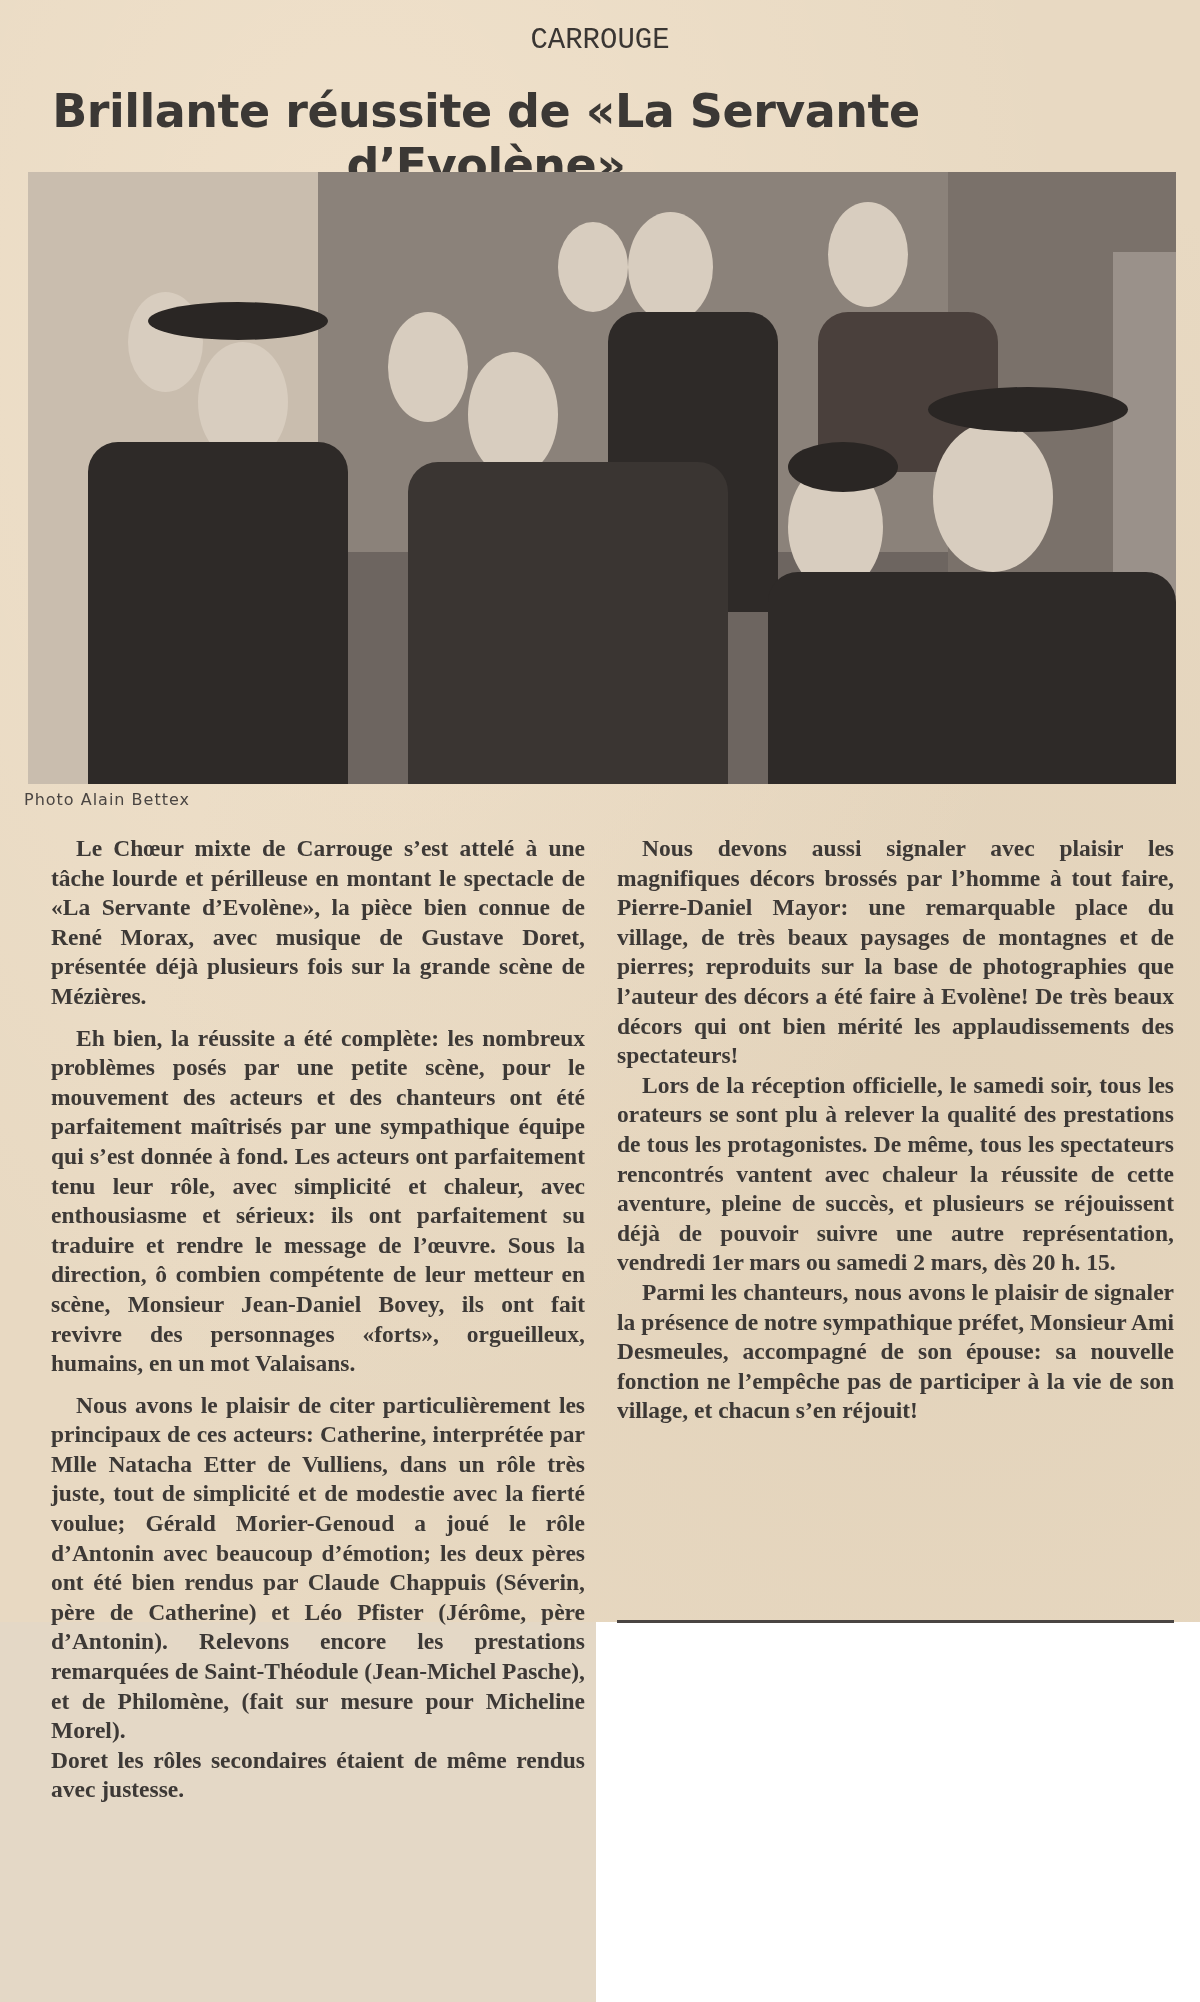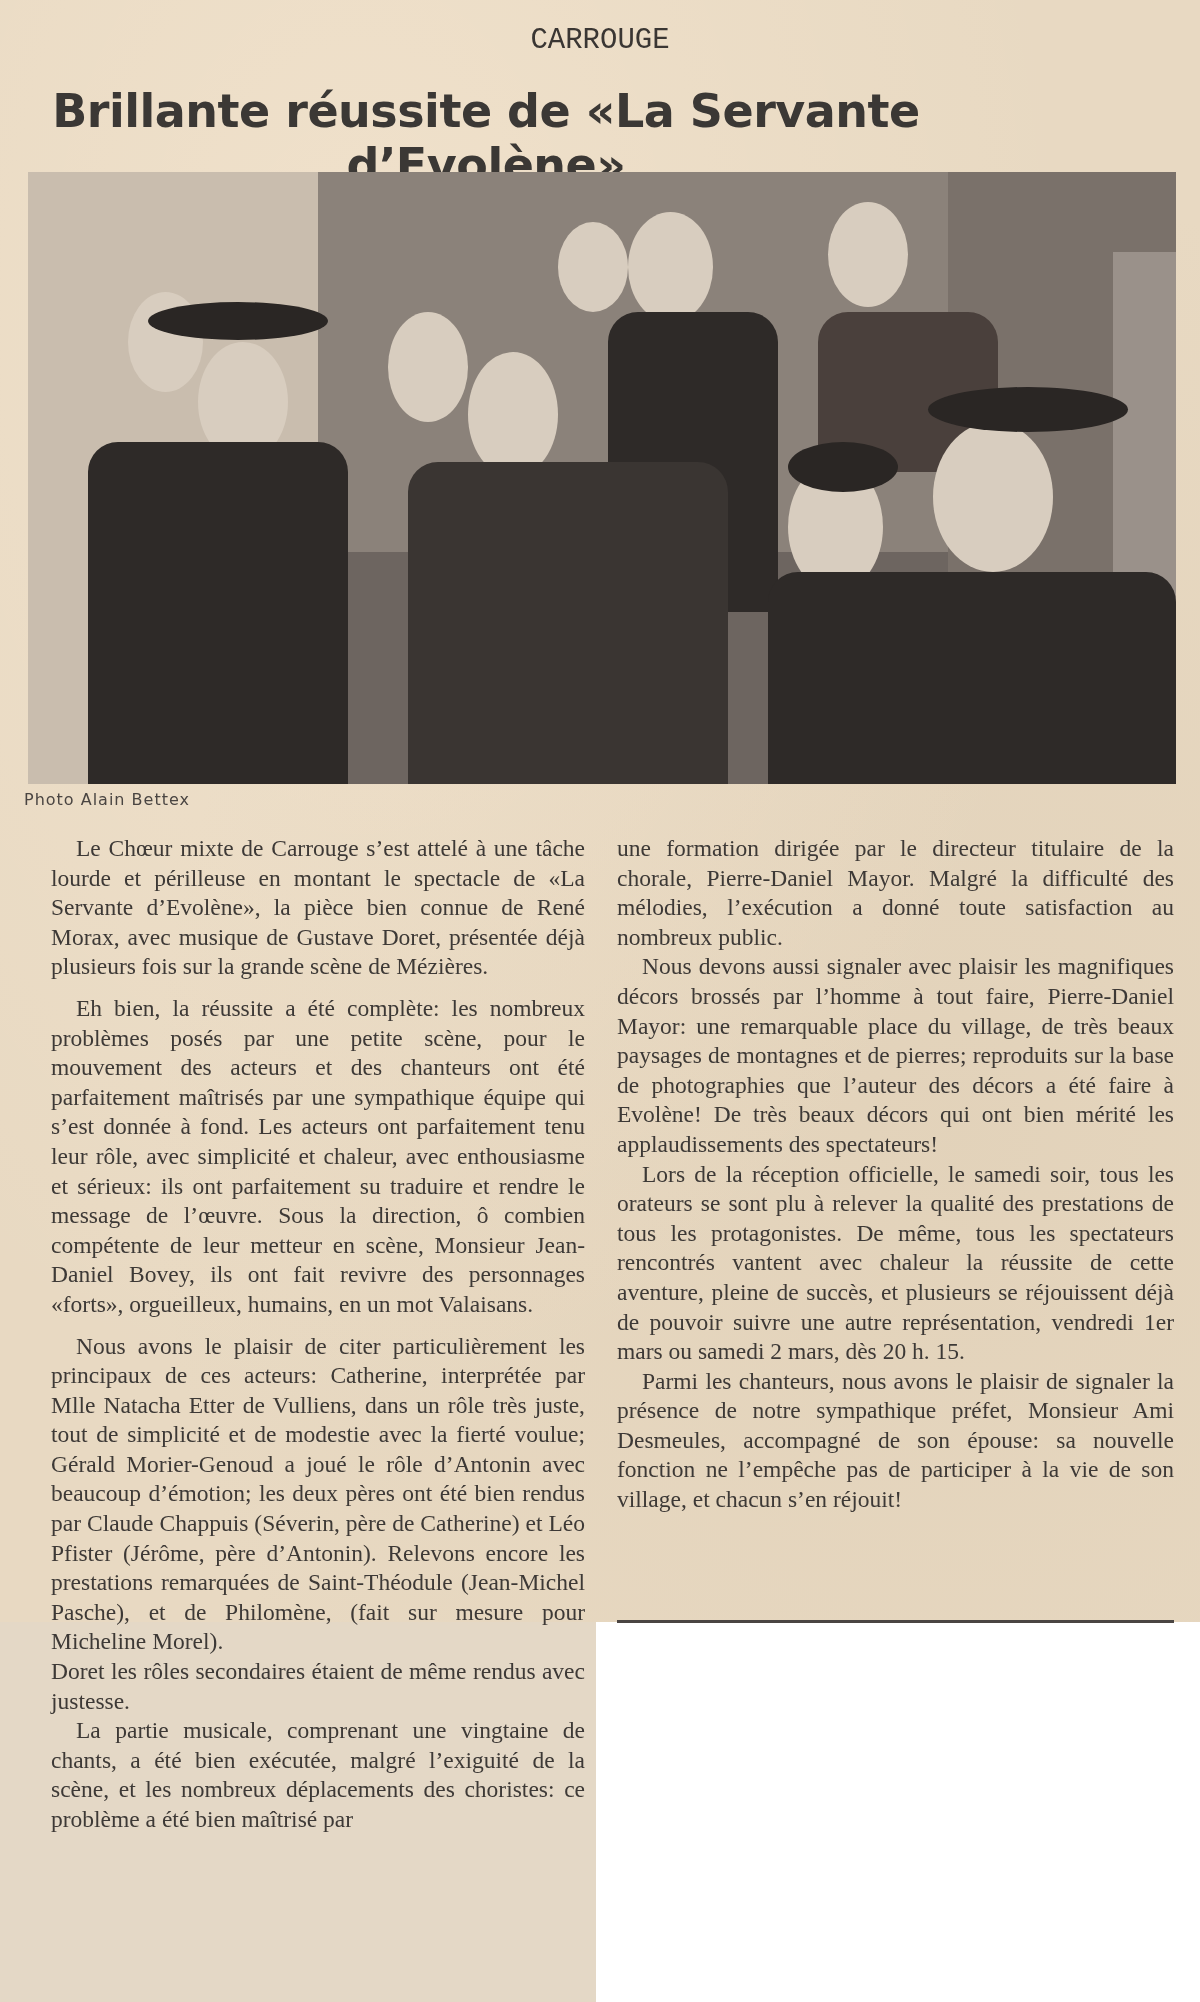--- a/index.html
+++ b/index.html
@@ -43,21 +43,21 @@
     .photo .face { position:absolute; border-radius:50%; background:#d8cdbf; }
     .photo .body-dark { position:absolute; background:#2e2a28; border-radius: 30px 30px 0 0; }
     .photo .hat { position:absolute; background:#2a2624; border-radius:50%; }
     .caption {
       position: absolute; left: 24px; top: 790px;
       font-family: "DejaVu Sans", sans-serif; font-size: 16px; letter-spacing: 1px;
       color: #4a4542;
     }
     .col {
       position: absolute; font-size: 23.5px; line-height: 29.6px; color: #3d3936;
-      text-align: justify; hyphens: manual;
+      text-align: justify; hyphens: manual; font-weight: bold;
     }
     .col-left { left: 51px; top: 834px; width: 534px; }
     .col-right { left: 617px; top: 834px; width: 557px; }
     .col p { margin: 0; text-indent: 25px; }
     .col p.gap { margin-top: 12px; }
     .col p.noindent { text-indent: 0; }
     .signature-row { display: flex; justify-content: space-between; align-items: flex-end; }
     .signature { font-style: italic; color: #55504c; }
     .end-rule {
       position: absolute; left: 617px; top: 1620px; width: 557px; height: 3px;
@@ -99,25 +99,23 @@
   <div class="body-dark" style="left:740px;top:400px;width:408px;height:212px;"></div>
 </div>
 
 <div class="caption">Photo Alain Bettex</div>
 
 <div class="col col-left">
   <p>Le Chœur mixte de Carrouge s’est attelé à une tâche lourde et périlleuse en montant le spectacle de «La Servante d’Evolène», la pièce bien connue de René Morax, avec musique de Gustave Doret, présentée déjà plusieurs fois sur la grande scène de Mézières.</p>
   <p class="gap">Eh bien, la réussite a été complète: les nombreux problèmes posés par une petite scène, pour le mouvement des acteurs et des chanteurs ont été parfaitement maîtrisés par une sympathique équipe qui s’est donnée à fond. Les acteurs ont parfaitement tenu leur rôle, avec simplicité et chaleur, avec enthousiasme et sérieux: ils ont parfaitement su traduire et rendre le message de l’œuvre. Sous la direction, ô combien compétente de leur metteur en scène, Monsieur Jean-Daniel Bovey, ils ont fait revivre des personnages «forts», orgueilleux, humains, en un mot Valaisans.</p>
   <p class="gap">Nous avons le plaisir de citer particulièrement les principaux de ces acteurs: Catherine, interprétée par Mlle Natacha Etter de Vulliens, dans un rôle très juste, tout de simplicité et de modestie avec la fierté voulue; Gérald Morier-Genoud a joué le rôle d’Antonin avec beaucoup d’émotion; les deux pères ont été bien rendus par Claude Chappuis (Séverin, père de Catherine) et Léo Pfister (Jérôme, père d’Antonin). Relevons encore les prestations remarquées de Saint-Théodule (Jean-Michel Pasche), et de Philomène, (fait sur mesure pour Micheline Morel).</p>
   <p class="noindent">Doret les rôles secondaires étaient de même rendus avec justesse.</p>
-  <p>La partie musicale, comprenant une vingtaine de chants, a été bien exécutée, malgré l’exiguité de la scène, et les nombreux déplacements des choristes: ce problème a été bien maîtrisé par</p>
 </div>
 
 <div class="col col-right">
-  <p class="noindent">une formation dirigée par le directeur titulaire de la chorale, Pierre-Daniel Mayor. Malgré la difficulté des mélodies, l’exécution a donné toute satisfaction au nombreux public.</p>
   <p>Nous devons aussi signaler avec plaisir les magnifiques décors brossés par l’homme à tout faire, Pierre-Daniel Mayor: une remarquable place du village, de très beaux paysages de montagnes et de pierres; reproduits sur la base de photographies que l’auteur des décors a été faire à Evolène! De très beaux décors qui ont bien mérité les applaudissements des spectateurs!</p>
   <p>Lors de la réception officielle, le samedi soir, tous les orateurs se sont plu à relever la qualité des prestations de tous les protagonistes. De même, tous les spectateurs rencontrés vantent avec chaleur la réussite de cette aventure, pleine de succès, et plusieurs se réjouissent déjà de pouvoir suivre une autre représentation, vendredi 1er mars ou samedi 2 mars, dès 20 h. 15.</p>
   <div class="signature-row">
     <p style="text-indent:25px;">Parmi les chanteurs, nous avons le plaisir de signaler la présence de notre sympathique préfet, Monsieur Ami Desmeules, accompagné de son épouse: sa nouvelle fonction ne l’empêche pas de participer à la vie de son village, et chacun s’en réjouit!</p>
   </div>
 </div>
 
 <div class="end-rule"></div>
 
 </body></html>

